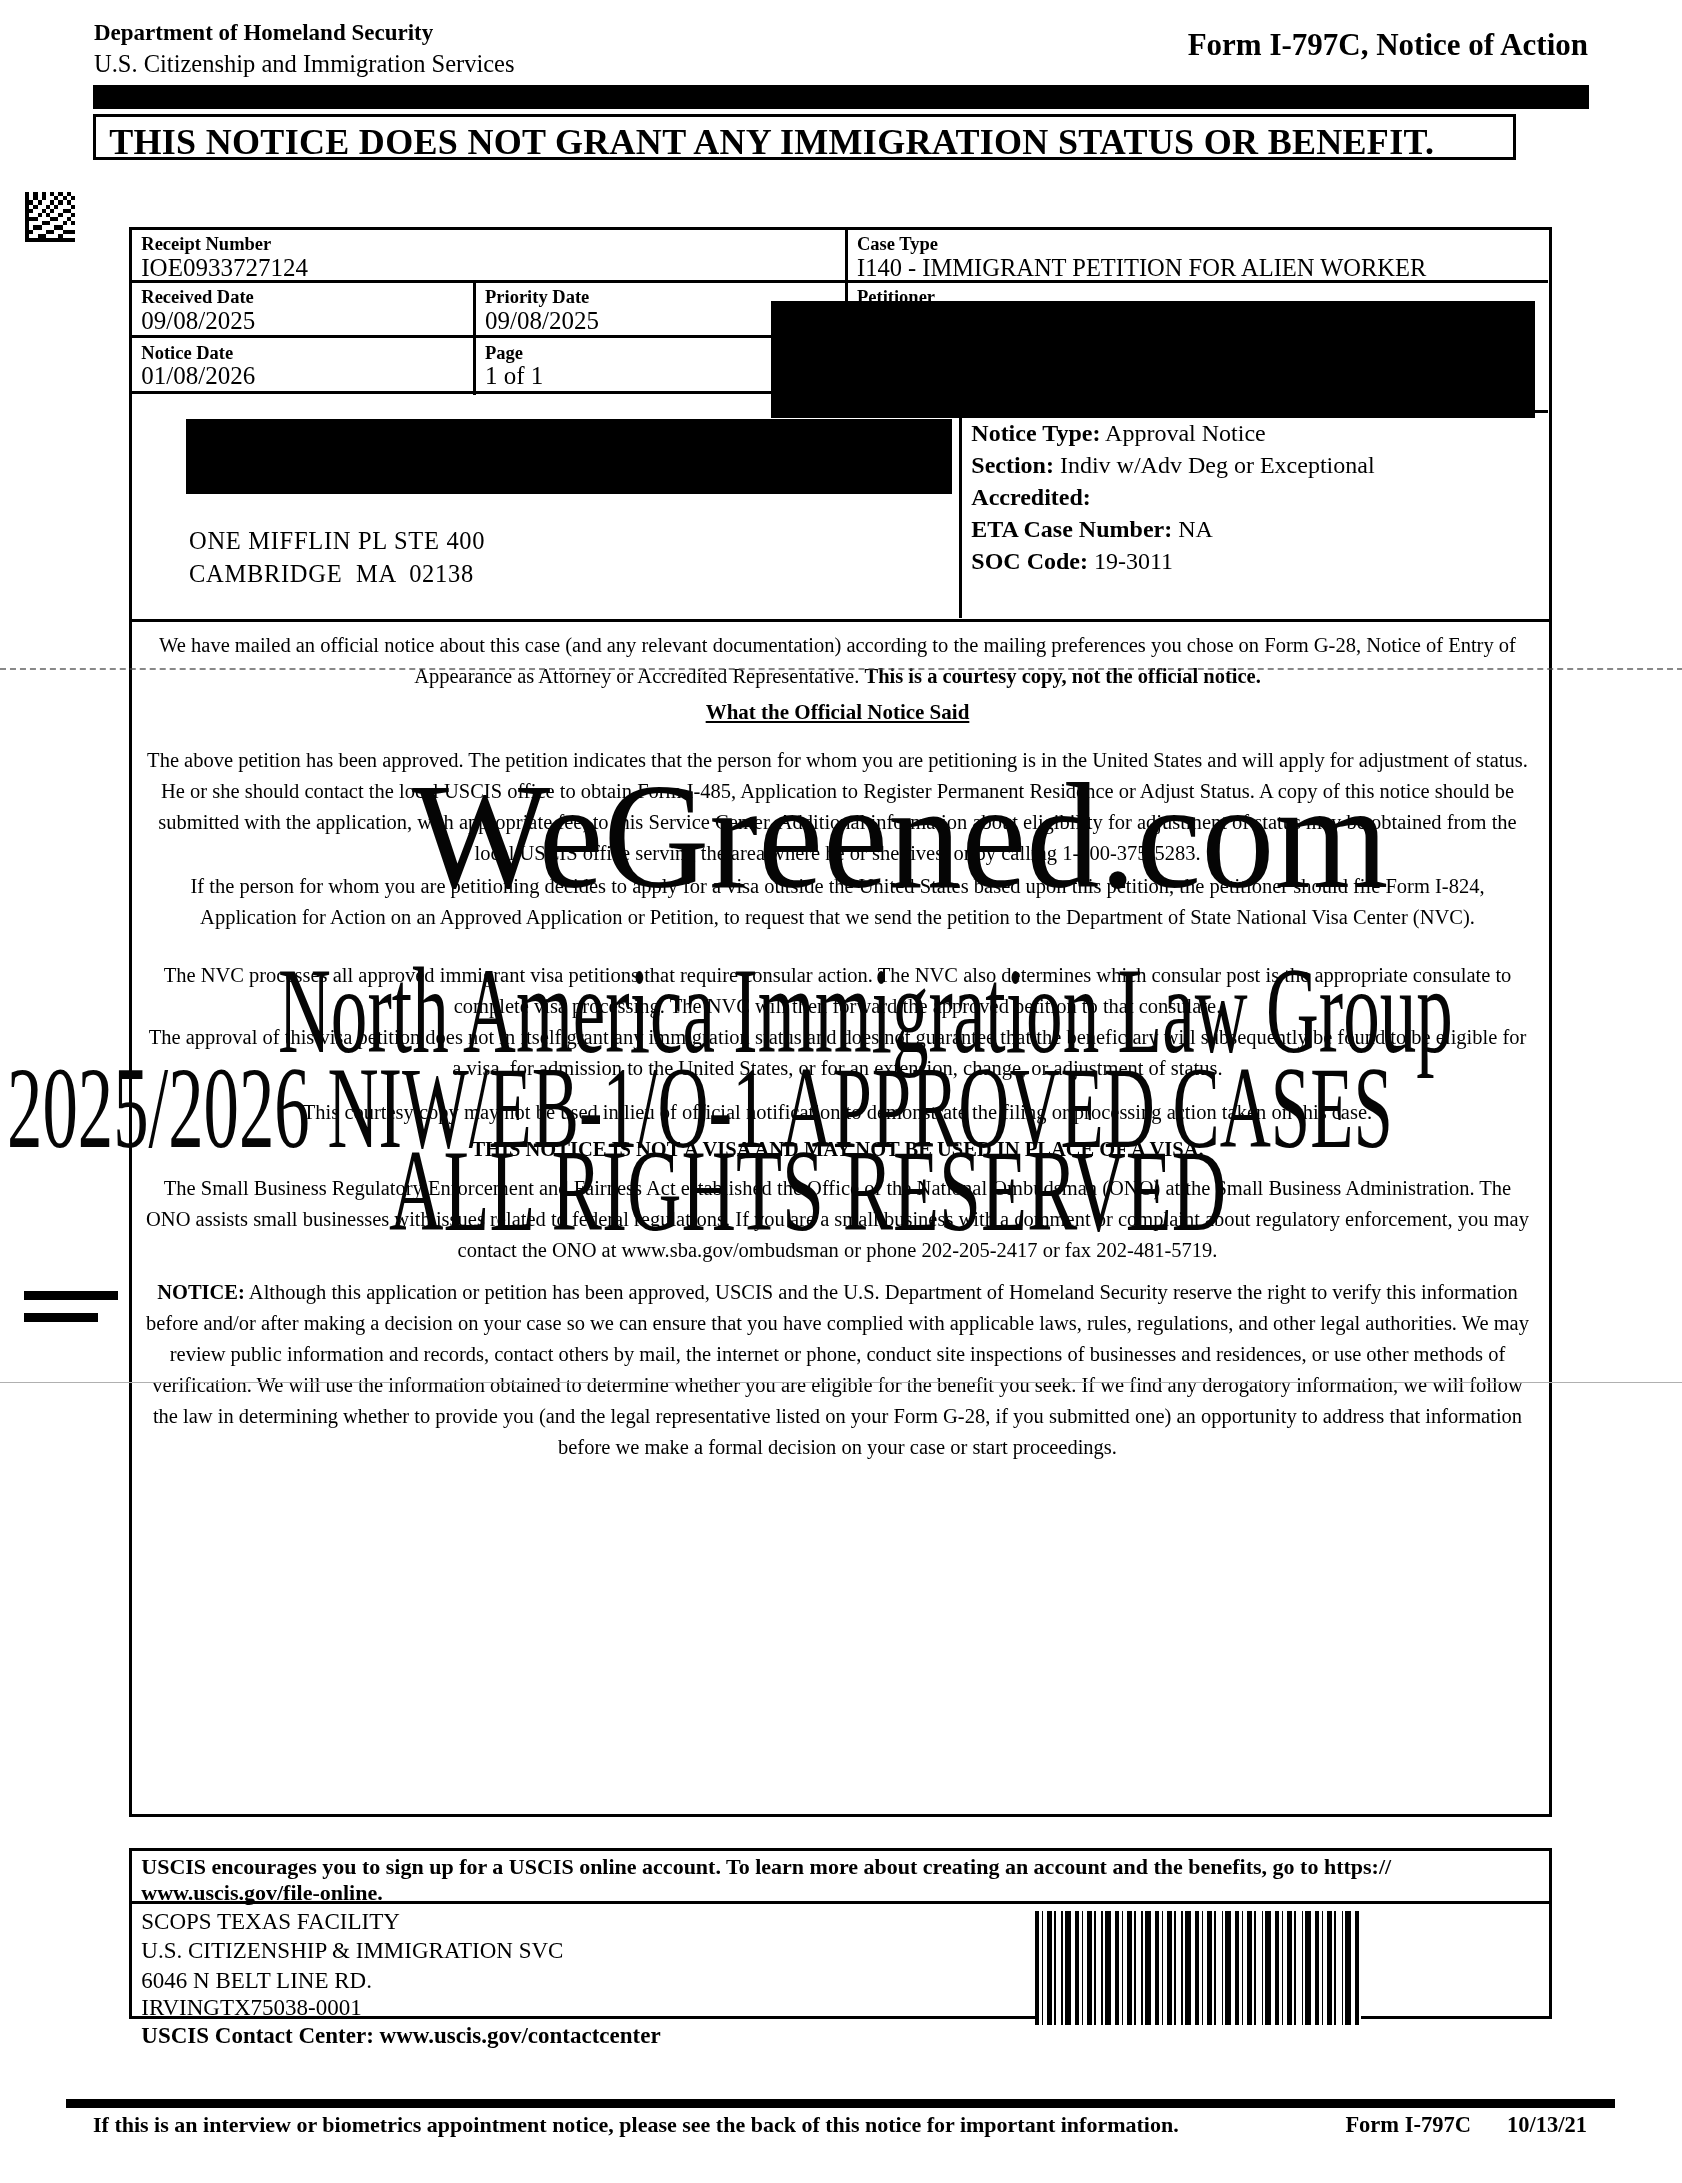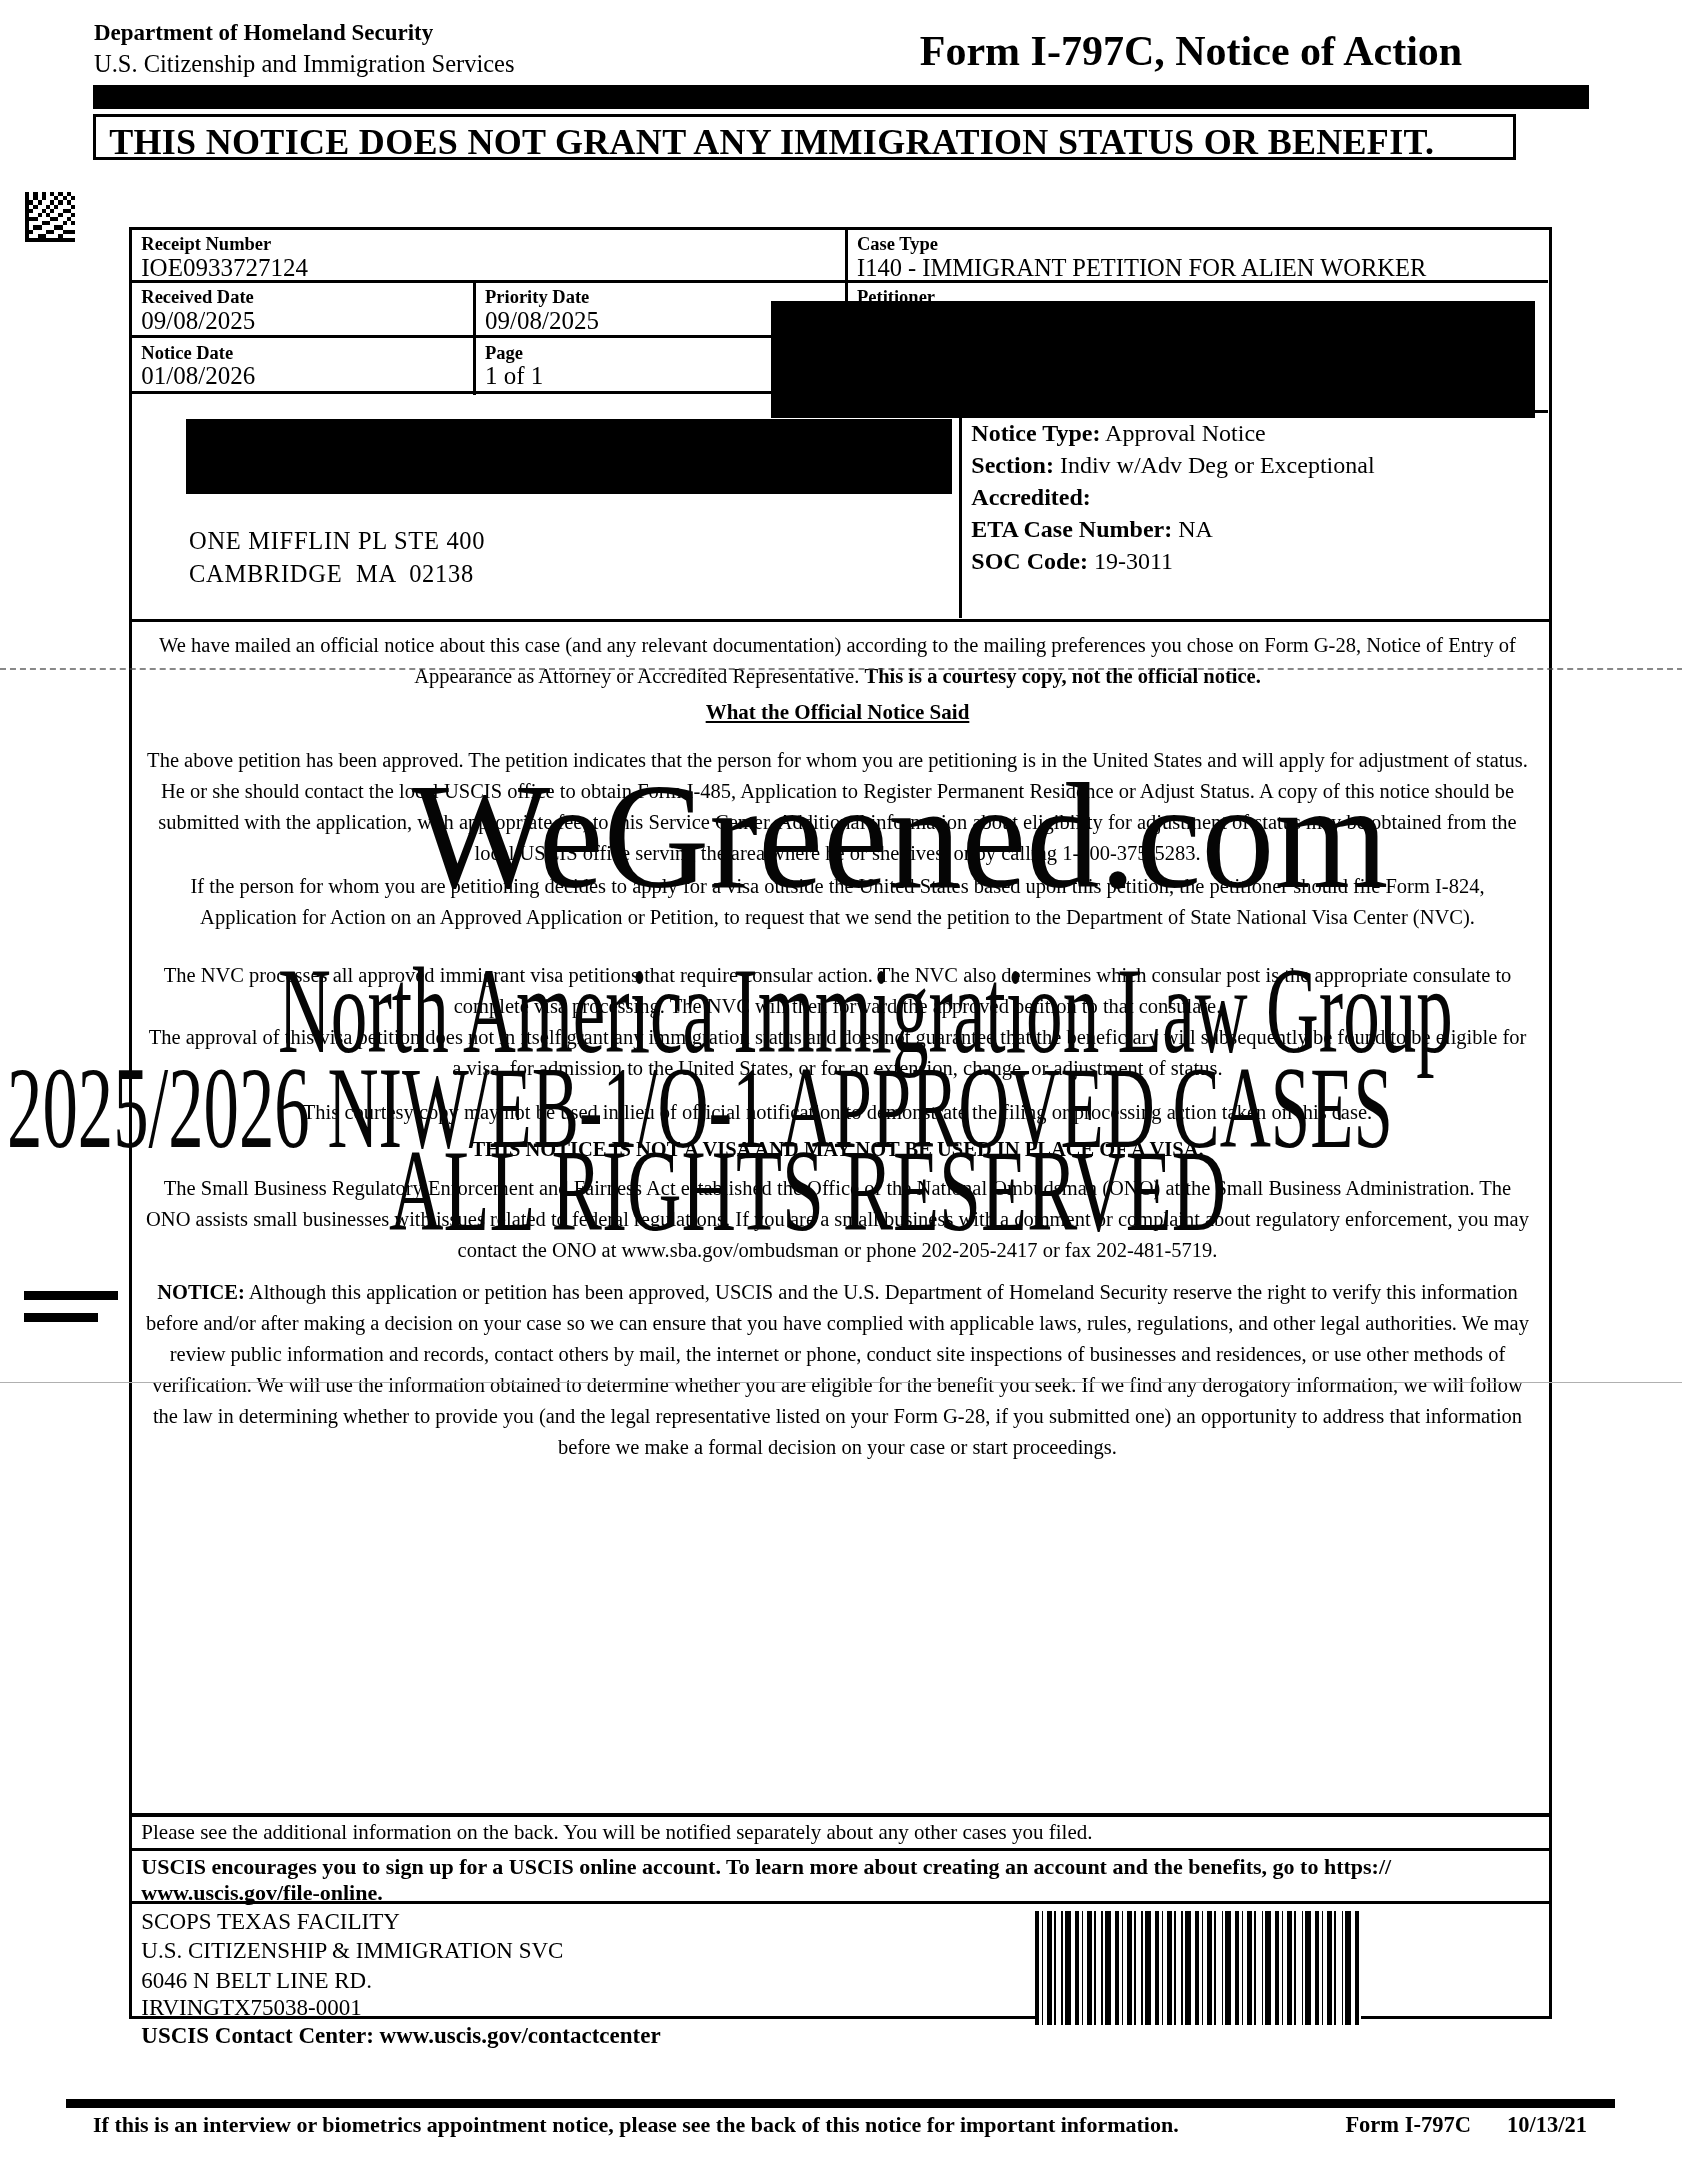--- a/index.html
+++ b/index.html
@@ -9,21 +9,21 @@
     background:#ffffff;
     font-family:"Liberation Serif","DejaVu Serif",serif;
     color:#000;
     overflow:hidden;
   }
   .abs{position:absolute;}
   .b{font-weight:bold;}
   
   .agency1{left:94px;top:20px;font-size:23px;font-weight:bold;}
   .agency2{left:94px;top:50px;font-size:24.5px;}
-  .formtitle{left:794px;top:26.5px;width:794px;text-align:center;font-size:42px;font-weight:bold;}
+  .formtitle{left:794px;top:26.5px;width:794px;text-align:right;font-size:31px;font-weight:bold;}
   .hrule{left:93px;top:85px;width:1496px;height:24px;background:#000;}
   .banner{left:93px;top:114px;width:1423px;height:46px;border:3.3px solid #000;box-sizing:border-box;}
   .banner-text{padding:4px 0 0 13.2px;font-size:36px;font-weight:bold;letter-spacing:0.3px;white-space:nowrap;}
   
   .dmx{left:25px;top:191px;width:50px;height:52px;}
   
   .upperbox{left:129px;top:227px;width:1423px;height:395px;border:3.3px solid #000;border-bottom:none;box-sizing:border-box;}
   .line{position:absolute;background:#000;}
   .lbl{position:absolute;font-size:18.5px;font-weight:bold;white-space:nowrap;}
   .val{position:absolute;font-size:25px;white-space:nowrap;}
@@ -177,23 +177,20 @@
   <div class="abs dashline"></div>
   <div class="abs faintline"></div>
   <div class="abs marginbar" style="left:24px;top:1291px;width:94px;height:8.6px;"></div>
   <div class="abs marginbar" style="left:24px;top:1313px;width:74px;height:8.6px;"></div>
 
   <div class="wm wm1">WeGreened.com</div>
   <div class="wm wm2">North America Immigration Law Group</div>
   <div class="wm wm3">2025/2026 NIW/EB-1/O-1 APPROVED CASES</div>
   <div class="wm wm4">ALL RIGHTS RESERVED</div>
 
-  <div class="abs seeback">
-    <div>Please see the additional information on the back. You will be notified separately about any other cases you filed.</div>
-  </div>
 
   <div class="abs onlinebox">
     <div>USCIS encourages you to sign up for a USCIS online account. To learn more about creating an account and the benefits, go to https://</div>
     <div>www.uscis.gov/file-online.</div>
   </div>
 
   <div class="abs facilitybox">
     <div class="fl" style="top:5.3px;">SCOPS TEXAS FACILITY</div>
     <div class="fl" style="top:34px;">U.S. CITIZENSHIP &amp; IMMIGRATION SVC</div>
     <div class="fl" style="top:64px;">6046 N BELT LINE RD.</div>

